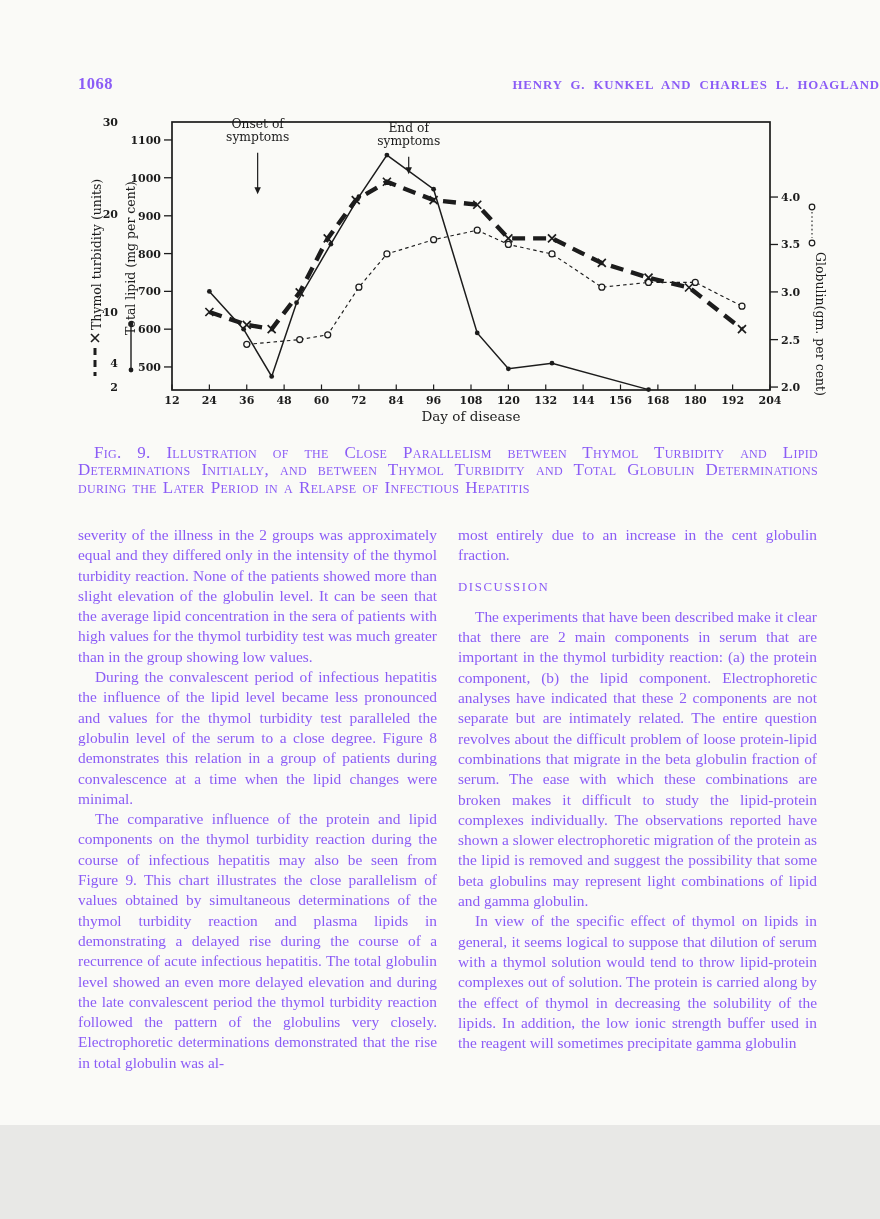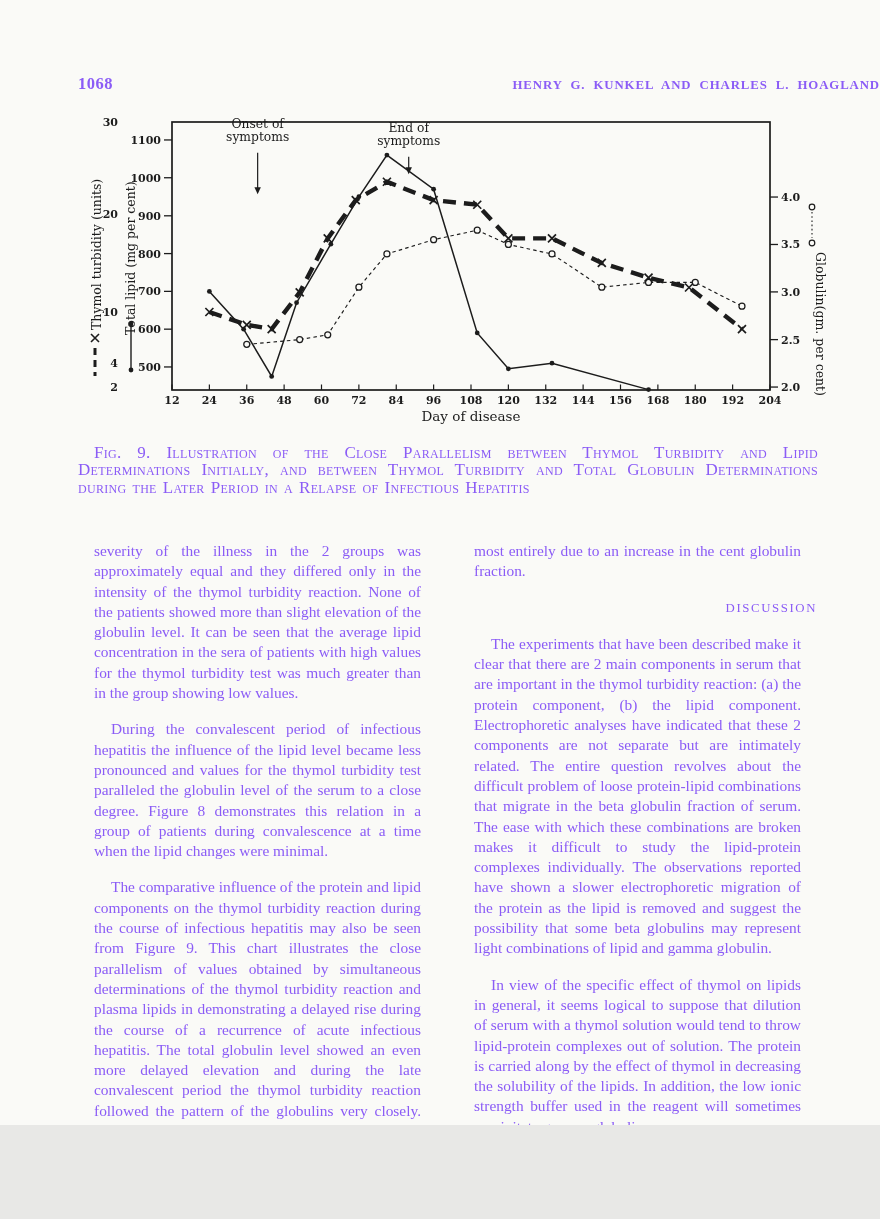--- a/index.html
+++ b/index.html
@@ -28,24 +28,24 @@
     font-size:17px;line-height:17.4px;
     font-variant:small-caps;letter-spacing:.3px;word-spacing:1.5px;
     text-align:justify;
   }
   .figcaption .cap-indent{display:inline-block;width:16px;}
   .columns{
     position:absolute;left:78px;top:525px;width:739px;
     display:flex;gap:21px;
   }
   .col{width:359px;font-size:15.4px;line-height:20.3px;text-align:justify;}
-  .col p{margin:16px;text-indent:17px;}
+  .col p{margin:0;text-indent:17px;}
   .col p.noindent{text-indent:0;}
   .discussion-heading{
-    margin:11px 0 10px 0;text-align:right;text-indent:0;
+    margin:11px 0 10px 0;text-align:left;text-indent:0;
     font-size:12.8px;font-weight:normal;letter-spacing:1.6px;
   }
 </style>
 </head>
 <body>
 
 <div class="page">
 
   <div class="page-number">1068</div>
   <div class="running-head">HENRY G. KUNKEL AND CHARLES L. HOAGLAND</div>

